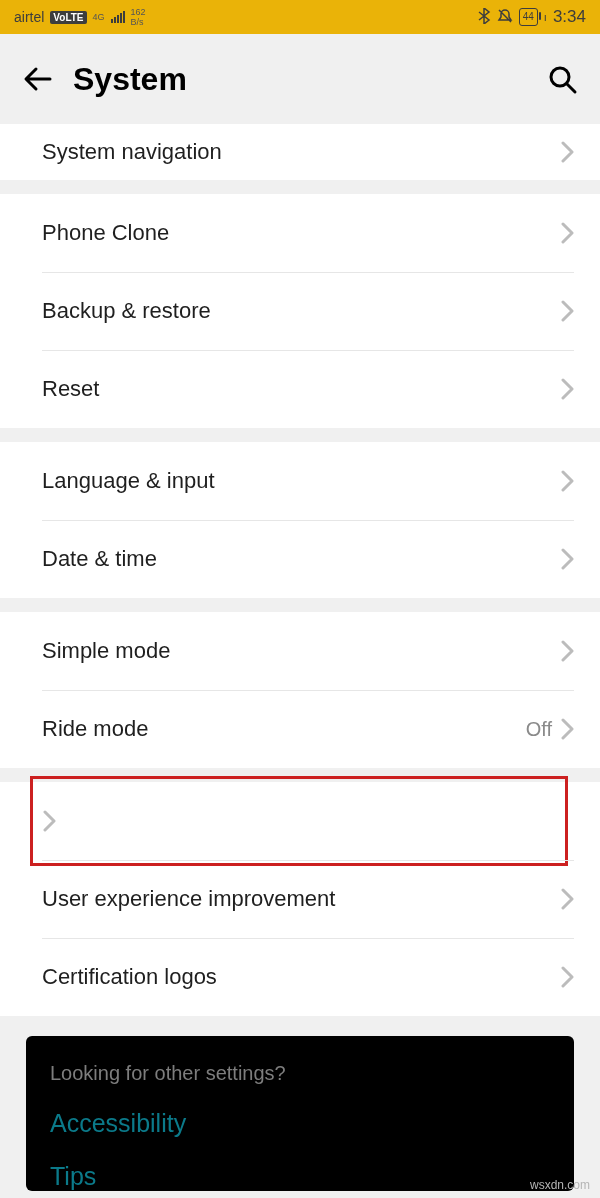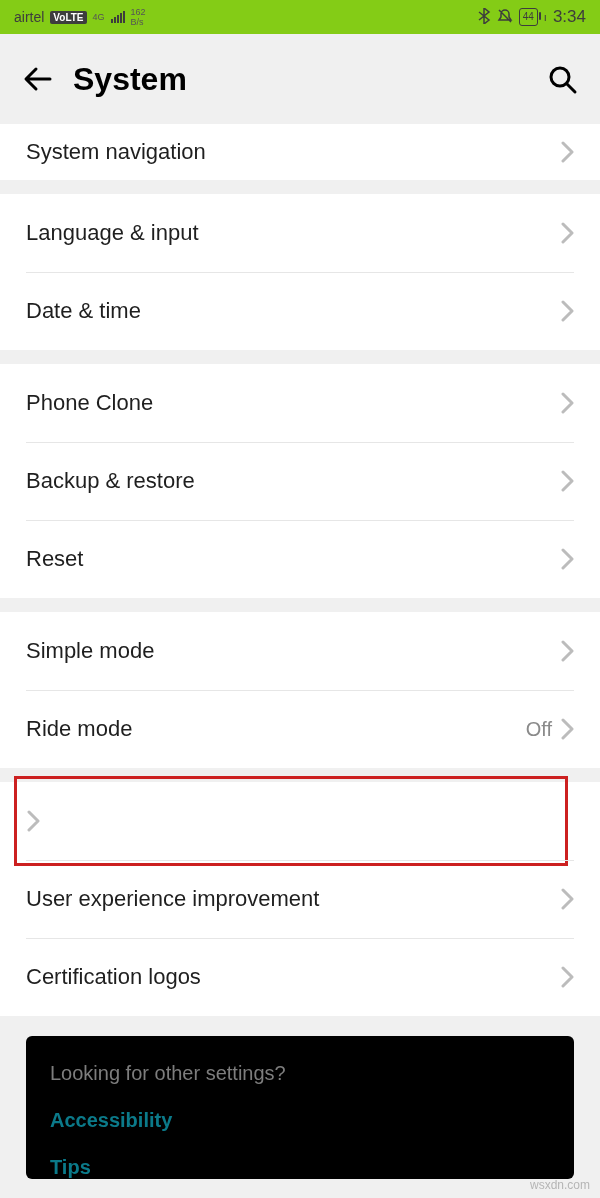--- a/index.html
+++ b/index.html
@@ -1,47 +1,47 @@
 <!DOCTYPE html>
 <html><head>
 <meta charset="utf-8">
 <style>
   * { margin: 0; padding: 0; box-sizing: border-box; font-family: -apple-system, Helvetica, Arial, sans-serif; }
   html, body { width: 600px; height: 1198px; background: #f0f0f0; color: #000; overflow: hidden; }
 
-  .status-bar { height: 34px; background: #84cc16; display: flex; align-items: center; justify-content: space-between; padding: 0 14px; font-size: 14px; color: #3d3d3d; }
+  .status-bar { height: 34px; background: #eab308; display: flex; align-items: center; justify-content: space-between; padding: 0 14px; font-size: 14px; color: #3d3d3d; }
   .status-left { display: flex; align-items: center; gap: 6px; }
   .volte-badge { background: #3d3d3d; color: #fff; font-size: 10px; font-weight: 700; padding: 1px 3px; border-radius: 2px; }
   .small-stack { display: flex; flex-direction: column; font-size: 9px; line-height: 10px; color:#555; }
   .status-right { display: flex; align-items: center; gap: 6px; }
   .battery-box { border: 1.5px solid #3d3d3d; border-radius: 3px; font-size: 10px; padding: 1px 3px; line-height: 14px; position: relative; }
   .battery-box::after { content:""; position:absolute; right:-4px; top:3px; width:2px; height:8px; background:#3d3d3d; border-radius:1px; }
 
   .header { height: 90px; background: #f0f0f0; display: flex; align-items: center; padding: 0 22px; gap: 19px; }
   .header .title { font-size: 32px; font-weight: 700; flex: 1; }
   .icon-btn { display:flex; align-items:center; justify-content:center; }
 
-  .group { background: #fff; margin-bottom: 14px; }
+  .group { background: #fff; margin-bottom: 14px; padding-left: 16px; }
   .group.last { margin-bottom: 0; }
   .row { display: flex; align-items: center; padding: 0 26px; height: 78px; font-size: 22px; color: #1f1f1f; position: relative; }
   .row.short { height: 56px; }
   .row + .row::before {
     content:""; position:absolute; left:26px; right:26px; top:0; height:1px; background:#e6e6e6;
   }
   .row .label { flex:1; }
   .row .value { color:#8a8a8a; font-size:20px; margin-right:8px; }
   .chevron { width: 14px; height: 24px; }
   .chevron svg { display:block; }
 
   .highlight { position:absolute; left:14px; right:32px; top:-6px; bottom:-6px; border:3px solid #cc2020; pointer-events:none; }
   .row.highlighted { overflow:visible; }
 
   .footer-card { margin: 20px 26px 0; background:#000000; border-radius:6px; padding: 26px 24px 0; }
   .footer-card .prompt { color:#7d7d7d; font-size:20px; margin-bottom:24px; }
-  .footer-card .link { color:#0b7a8a; font-size:20px; font-weight:700; margin-bottom:24px; display:block; }
+  .footer-card .link { color:#0b7a8a; font-size:25px; font-weight:400; margin-bottom:24px; display:block; }
 
   .watermark { position:absolute; bottom:6px; right:10px; font-size:12px; color:#b5b5b5; }
 
   .signal { display:inline-flex; align-items:flex-end; gap:1px; }
   .signal span { width:2px; background:#3d3d3d; display:block; }
   .signal span:nth-child(1){height:4px} .signal span:nth-child(2){height:6px}
   .signal span:nth-child(3){height:8px} .signal span:nth-child(4){height:10px}
   .signal span:nth-child(5){height:12px}
 </style>
 </head>
@@ -104,55 +104,55 @@
         <span class="label">System navigation</span>
         <span class="chevron">
           <svg width="14" height="24" viewBox="0 0 14 24">
             <path d="M3 3l9 9-9 9" fill="none" stroke="#bcbcbc" stroke-width="3" stroke-linecap="round" stroke-linejoin="round"></path>
           </svg>
         </span>
       </div>
     </div>
     <div class="group">
       <div class="row">
+        <span class="label">Phone Clone</span>
+        <span class="chevron">
+          <svg width="14" height="24" viewBox="0 0 14 24">
+            <path d="M3 3l9 9-9 9" fill="none" stroke="#bcbcbc" stroke-width="3" stroke-linecap="round" stroke-linejoin="round"></path>
+          </svg>
+        </span>
+      </div>
+      <div class="row">
+        <span class="label">Backup &amp; restore</span>
+        <span class="chevron">
+          <svg width="14" height="24" viewBox="0 0 14 24">
+            <path d="M3 3l9 9-9 9" fill="none" stroke="#bcbcbc" stroke-width="3" stroke-linecap="round" stroke-linejoin="round"></path>
+          </svg>
+        </span>
+      </div>
+      <div class="row">
+        <span class="label">Reset</span>
+        <span class="chevron">
+          <svg width="14" height="24" viewBox="0 0 14 24">
+            <path d="M3 3l9 9-9 9" fill="none" stroke="#bcbcbc" stroke-width="3" stroke-linecap="round" stroke-linejoin="round"></path>
+          </svg>
+        </span>
+      </div>
+    </div>
+    <div class="group">
+      <div class="row">
         <span class="label">Language &amp; input</span>
         <span class="chevron">
           <svg width="14" height="24" viewBox="0 0 14 24">
             <path d="M3 3l9 9-9 9" fill="none" stroke="#bcbcbc" stroke-width="3" stroke-linecap="round" stroke-linejoin="round"></path>
           </svg>
         </span>
       </div>
       <div class="row">
         <span class="label">Date &amp; time</span>
-        <span class="chevron">
-          <svg width="14" height="24" viewBox="0 0 14 24">
-            <path d="M3 3l9 9-9 9" fill="none" stroke="#bcbcbc" stroke-width="3" stroke-linecap="round" stroke-linejoin="round"></path>
-          </svg>
-        </span>
-      </div>
-    </div>
-    <div class="group">
-      <div class="row">
-        <span class="label">Phone Clone</span>
-        <span class="chevron">
-          <svg width="14" height="24" viewBox="0 0 14 24">
-            <path d="M3 3l9 9-9 9" fill="none" stroke="#bcbcbc" stroke-width="3" stroke-linecap="round" stroke-linejoin="round"></path>
-          </svg>
-        </span>
-      </div>
-      <div class="row">
-        <span class="label">Backup &amp; restore</span>
-        <span class="chevron">
-          <svg width="14" height="24" viewBox="0 0 14 24">
-            <path d="M3 3l9 9-9 9" fill="none" stroke="#bcbcbc" stroke-width="3" stroke-linecap="round" stroke-linejoin="round"></path>
-          </svg>
-        </span>
-      </div>
-      <div class="row">
-        <span class="label">Reset</span>
         <span class="chevron">
           <svg width="14" height="24" viewBox="0 0 14 24">
             <path d="M3 3l9 9-9 9" fill="none" stroke="#bcbcbc" stroke-width="3" stroke-linecap="round" stroke-linejoin="round"></path>
           </svg>
         </span>
       </div>
     </div>
     <div class="group">
       <div class="row">
         <span class="label">Simple mode</span>

